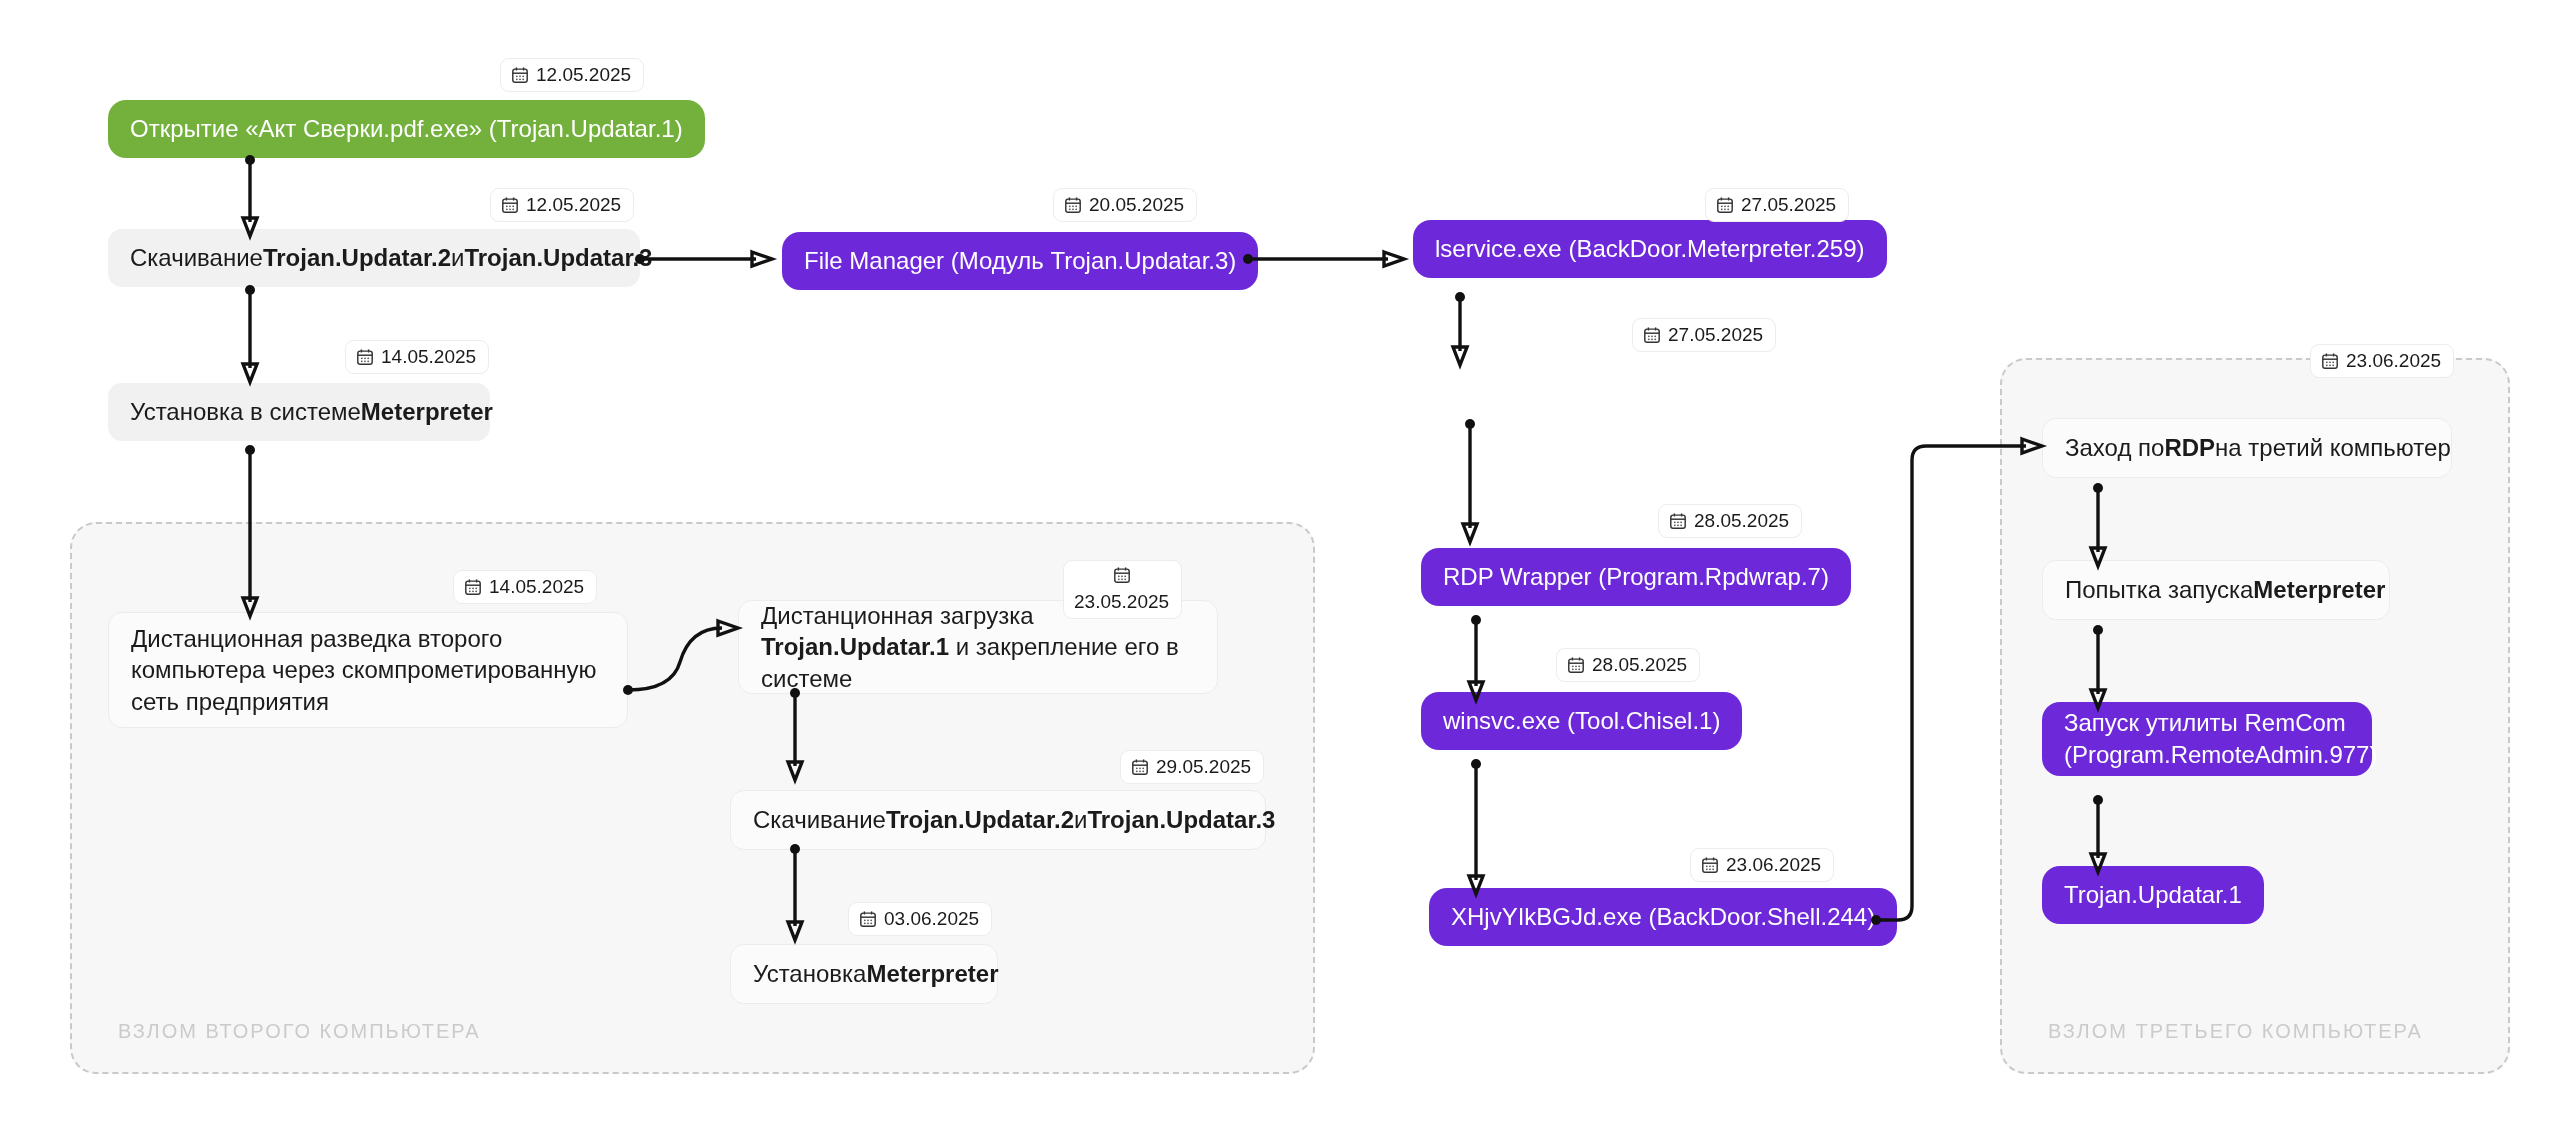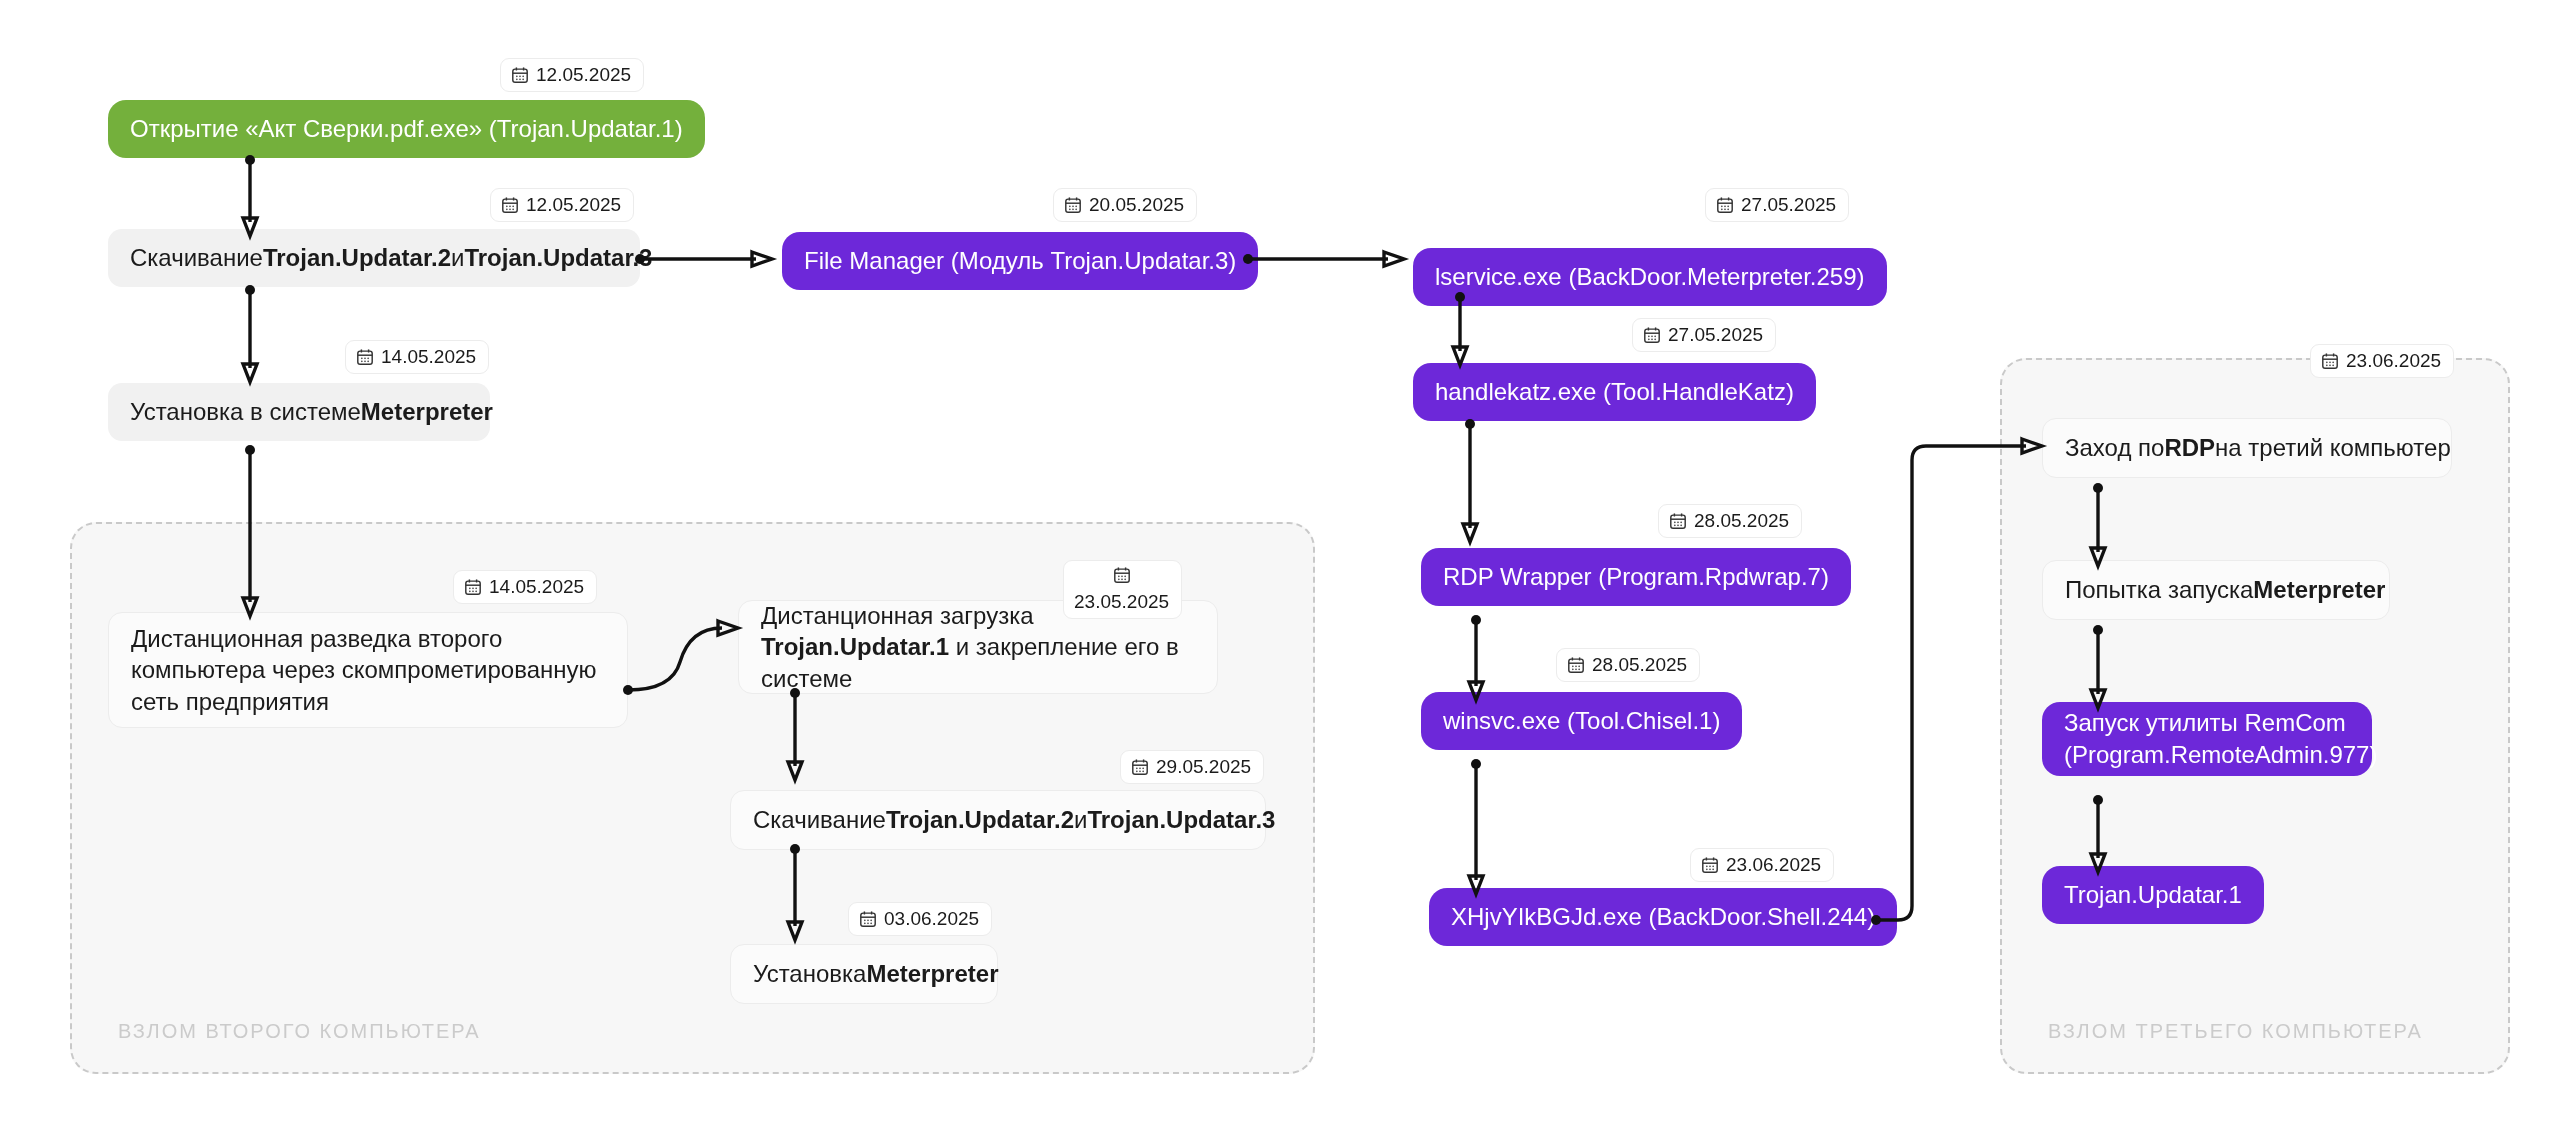--- a/index.html
+++ b/index.html
@@ -234,41 +234,38 @@
         <line x1="14" y1="1.6" x2="14" y2="5" stroke="#333" stroke-width="1.6"></line>
         <circle cx="6.5" cy="11.5" r=".9" fill="#333"></circle>
         <circle cx="10" cy="11.5" r=".9" fill="#333"></circle>
         <circle cx="13.5" cy="11.5" r=".9" fill="#333"></circle>
         <circle cx="6.5" cy="14.8" r=".9" fill="#333"></circle>
         <circle cx="10" cy="14.8" r=".9" fill="#333"></circle>
         <circle cx="13.5" cy="14.8" r=".9" fill="#333"></circle>
       </svg>
     <span>27.05.2025</span>
   </div>
-  <div class="node dark" style="left:1413px;top:248px;">
+  <div class="node dark" style="left:1413px;top:220px;">
     <span>lservice.exe (BackDoor.Meterpreter.259)</span>
   </div>
 
   <div class="chip" style="left:1632px;top:318px;">
     <svg width="18" height="18" viewBox="0 0 20 20">
         <rect x="2" y="3.5" width="16" height="14.5" rx="2.5" fill="none" stroke="#333" stroke-width="1.6"></rect>
         <line x1="2" y1="8" x2="18" y2="8" stroke="#333" stroke-width="1.6"></line>
         <line x1="6" y1="1.6" x2="6" y2="5" stroke="#333" stroke-width="1.6"></line>
         <line x1="14" y1="1.6" x2="14" y2="5" stroke="#333" stroke-width="1.6"></line>
         <circle cx="6.5" cy="11.5" r=".9" fill="#333"></circle>
         <circle cx="10" cy="11.5" r=".9" fill="#333"></circle>
         <circle cx="13.5" cy="11.5" r=".9" fill="#333"></circle>
         <circle cx="6.5" cy="14.8" r=".9" fill="#333"></circle>
         <circle cx="10" cy="14.8" r=".9" fill="#333"></circle>
         <circle cx="13.5" cy="14.8" r=".9" fill="#333"></circle>
       </svg>
     <span>27.05.2025</span>
-  </div>
-  <div class="node dark" style="left:1413px;top:363px;">
-    <span>handlekatz.exe (Tool.HandleKatz)</span>
   </div>
 
   <div class="chip" style="left:1658px;top:504px;">
     <svg width="18" height="18" viewBox="0 0 20 20">
         <rect x="2" y="3.5" width="16" height="14.5" rx="2.5" fill="none" stroke="#333" stroke-width="1.6"></rect>
         <line x1="2" y1="8" x2="18" y2="8" stroke="#333" stroke-width="1.6"></line>
         <line x1="6" y1="1.6" x2="6" y2="5" stroke="#333" stroke-width="1.6"></line>
         <line x1="14" y1="1.6" x2="14" y2="5" stroke="#333" stroke-width="1.6"></line>
         <circle cx="6.5" cy="11.5" r=".9" fill="#333"></circle>
         <circle cx="10" cy="11.5" r=".9" fill="#333"></circle>

